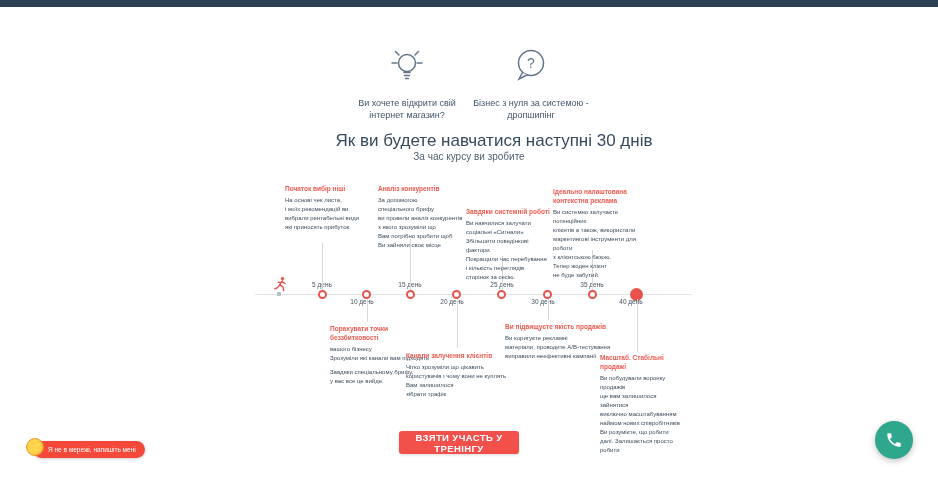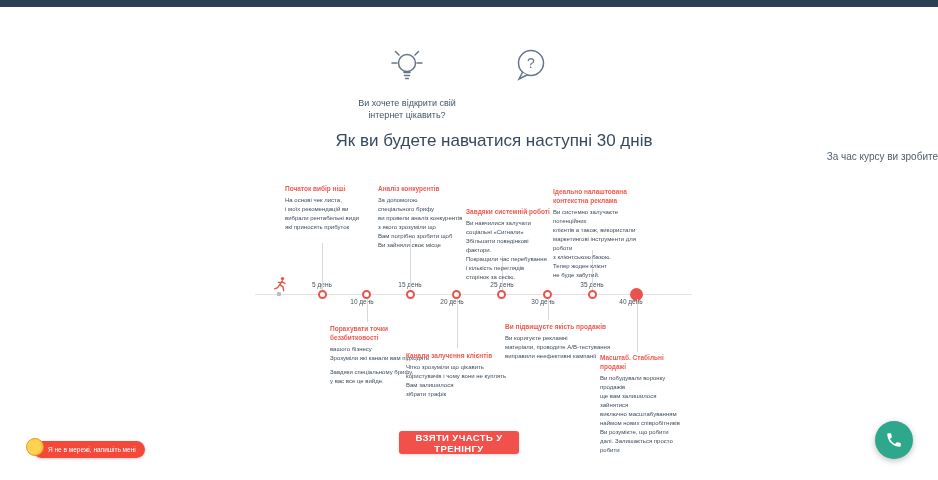--- a/index.html
+++ b/index.html
@@ -10,21 +10,21 @@
   .h1{position:absolute;left:0;top:9px;width:938px;text-align:center;
       font-size:17px;font-weight:500;color:#36495e;}
 
   .features{position:absolute;left:0;top:40px;width:938px;display:flex;justify-content:center;}
   .feature{width:124px;display:flex;flex-direction:column;align-items:center;}
   .feature .icn{height:48px;display:flex;align-items:flex-end;justify-content:center;margin-bottom:9px;}
   .caption{font-size:9px;line-height:1.35;color:#42566b;text-align:center;white-space:pre-line;}
 
   .h2{position:absolute;left:0;top:131px;width:938px;text-align:center;
       font-size:17px;font-weight:500;color:#36495e;padding-left:25px;}
-  .sub{position:absolute;left:0;top:151px;width:938px;text-align:right;
+  .sub{position:absolute;left:0;top:151px;width:938px;text-align:center;
        font-size:10px;color:#51606f;}
 
   .tl-line{position:absolute;left:255px;top:294px;width:437px;height:1px;background:#e3e3e3;}
   .runner{position:absolute;left:273px;top:276px;}
   .start-dot{position:absolute;left:277px;top:292px;width:4px;height:4px;background:#b9bdc1;border-radius:1px;}
 
   .dot{position:absolute;top:290px;width:9px;height:9px;box-sizing:border-box;
        border:2px solid #e9534e;background:#fff;border-radius:50%;}
   .dot.big{width:13px;height:13px;top:288px;border:none;background:#e9534e;}
   .dp1{left:318px}.dp2{left:362px}.dp3{left:406px}.dp4{left:452px}
@@ -78,30 +78,32 @@
   <div class="features">
     <div class="feature">
       <div class="icn">
         <svg width="46" height="46" viewBox="0 0 46 46" fill="none" stroke="#64758a" stroke-width="1.5" stroke-linecap="round">
           <circle cx="23" cy="21" r="8.5"></circle>
           <path d="M20 30.5 h6 M20.5 33.5 h5 M21.7 36.5 h2.6"></path>
           <path d="M8 21 h5 M33 21 h5 M11.5 9.5 l3.5 3.5 M34.5 9.5 l-3.5 3.5"></path>
         </svg>
       </div>
       <div class="caption">Ви хочете відкрити свій
-інтернет цікавить?</div>
+інтернет магазин?</div>
     </div>
     <div class="feature">
       <div class="icn">
         <svg width="46" height="44" viewBox="0 0 46 44" fill="none" stroke="#64758a" stroke-width="1.5" stroke-linecap="round">
           <circle cx="23" cy="19" r="12.5"></circle>
           <path d="M14.5 28.5 L11 35 L19 31" fill="#fff"></path>
           <text x="23" y="24" text-anchor="middle" font-size="14" stroke="none" fill="#64758a" font-family="Liberation Sans, sans-serif">?</text>
         </svg>
       </div>
+      <div class="caption">Бізнес з нуля за системою -
+дропшипінг</div>
     </div>
   </div>
 
   <div class="h2">Як ви будете навчатися наступні 30 днів</div>
   <div class="sub">За час курсу ви зробите</div>
 
   <div class="tl-line"></div>
 
   <div class="runner">
     <svg width="15" height="17" viewBox="0 0 15 17" fill="none" stroke="#e9534e" stroke-width="1.4" stroke-linecap="round">

